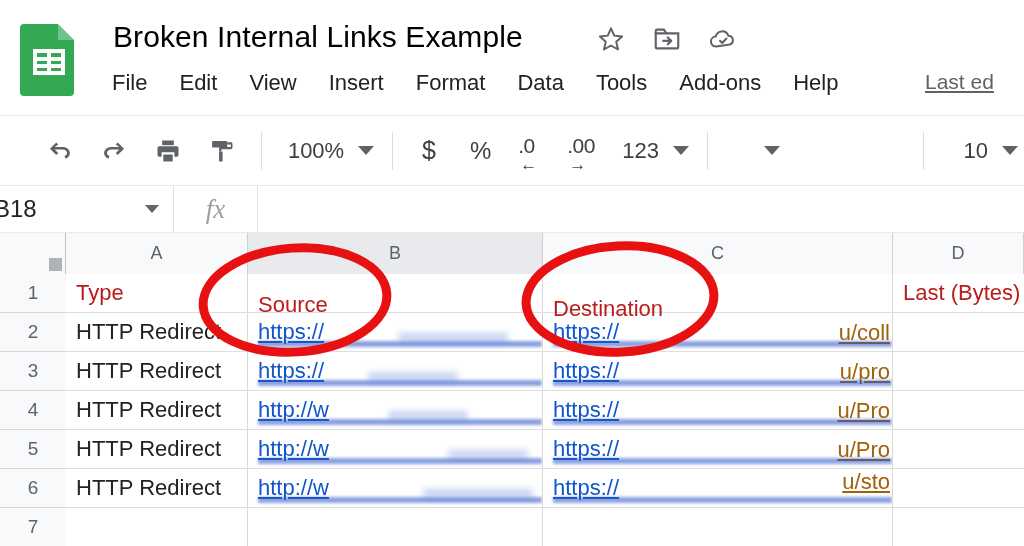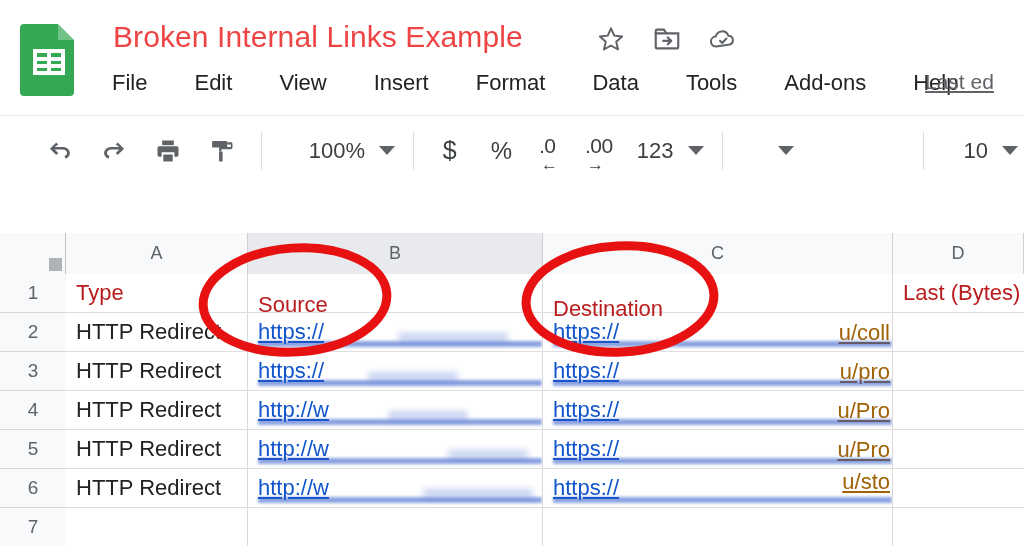--- a/index.html
+++ b/index.html
@@ -13,28 +13,28 @@
   }
   #app { position: relative; width: 1024px; height: 546px; overflow: hidden; }
 
   
   .titlebar { position: absolute; left: 0; top: 0; width: 1024px; height: 115px; background: #fff; }
   .doc-icon { position: absolute; left: 18px; top: 20px; width: 62px; height: 76px; }
   .doc-icon svg { display: block; width: 62px; height: 76px; }
 
   .doc-title {
     position: absolute; left: 113px; top: 17px;
-    font-size: 30px; line-height: 40px; color: #ef4444; font-weight: 400;
+    font-size: 30px; line-height: 40px; color: #000000; font-weight: 400;
     white-space: nowrap; letter-spacing: 0.1px;
   }
   .title-icons { position: absolute; left: 596px; top: 24px; display: flex; gap: 26px; align-items: center; }
   .title-icons .ticon { width: 30px; height: 30px; color: #5f6368; display: block; }
   .title-icons .ticon svg { display: block; width: 30px; height: 30px; }
 
-  .menubar { position: absolute; left: 112px; top: 66px; display: flex; align-items: center; gap: 17px; }
+  .menubar { position: absolute; left: 112px; top: 66px; display: flex; align-items: center; gap: 2px; }
   .menu-item {
     font-size: 22px; line-height: 30px; color: #222;
     padding: 2px 15px; white-space: nowrap; cursor: pointer;
   }
   .menu-item:first-child { padding-left: 0; }
   .last-edit {
     position: absolute; left: 925px; top: 68px;
     font-size: 21px; line-height: 28px; color: #5f6368;
     text-decoration: underline; white-space: nowrap; cursor: pointer;
   }
@@ -49,21 +49,21 @@
     width: 34px; height: 34px; margin: 0 13px; color: #5f6368;
     display: flex; align-items: center; justify-content: center; cursor: pointer;
   }
   .tb-icon:first-child { margin-left: 46px; }
   .tb-icon svg { display: block; }
   .tb-sep { width: 1px; height: 38px; background: #dadce0; margin: 0 12px; }
   .tb-text {
     font-size: 22px; color: #3c4043; padding: 2px 6px; white-space: nowrap;
     display: flex; align-items: center; cursor: pointer;
   }
-  .tb-zoom { margin-left: 29px; }
+  .tb-zoom { margin-left: 8px; }
   .caret {
     display: inline-block; width: 0; height: 0; margin-left: 14px;
     border-left: 8px solid transparent; border-right: 8px solid transparent;
     border-top: 9px solid #5f6368;
   }
   .tb-currency { font-size: 25px; color: #3c4043; margin: 0 17px; cursor: pointer; }
   .tb-percent  { font-size: 24px; color: #3c4043; margin: 0 17px; cursor: pointer; }
   .tb-dec { position: relative; width: 40px; height: 38px; margin: 0 8px; cursor: pointer; color: #3c4043; }
   .tb-dec .lbl { position: absolute; left: 2px; top: 2px; font-size: 21px; letter-spacing: -0.5px; }
   .tb-dec .arw { position: absolute; left: 4px; bottom: -2px; font-size: 17px; line-height: 14px; }
@@ -255,20 +255,28 @@
     </div>
 
     <div class="tb-sep"></div>
 
     <div class="tb-text tb-size">
       <span>10</span>
       <i class="caret"></i>
     </div>
   </div>
 
+  <div class="formulabar">
+    <div class="namebox">
+      <span class="cellref">B18</span>
+      <i class="nb-caret"></i>
+    </div>
+    <div class="fx">fx</div>
+    <div class="formula-input"></div>
+  </div>
 
   <div class="grid">
 
     <div class="colheaders">
       <div class="corner"></div>
       <div class="colhead" style="left:66px;  width:182px;">A</div>
       <div class="colhead selected" style="left:248px; width:295px;">B</div>
       <div class="colhead" style="left:543px; width:350px;">C</div>
       <div class="colhead" style="left:893px; width:131px;">D</div>
     </div>

